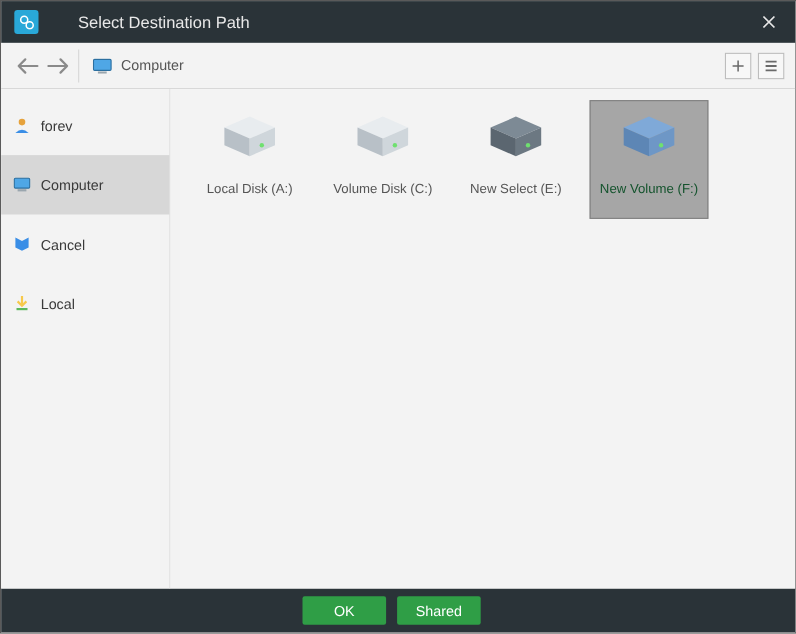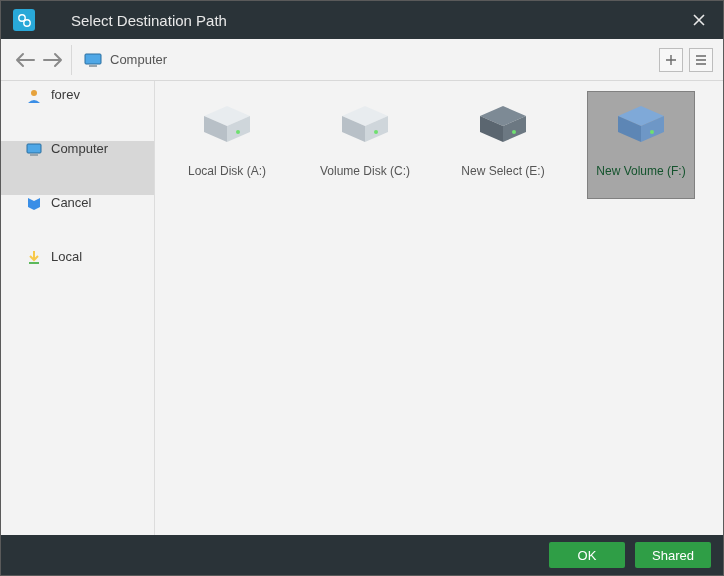--- a/index.html
+++ b/index.html
@@ -65,57 +65,57 @@
   height: 454px;
 }
 .sidebar {
   width: 154px;
   background: #f3f3f3;
   border-right: 1px solid #dcdcdc;
   padding-top: 6px;
 }
 .side-item {
   height: 54px;
-  display:flex; 
-  padding-left: 24px;
+  display:flex; align-items:center;
+  padding-left: 10px;
   gap: 8px;
   color: #3a3a3a;
   cursor:pointer;
 }
 .side-item.selected { background: #d7d7d7; }
 .side-icon { width:18px; height:18px; display:flex; align-items:center; justify-content:center; }
 
 .content {
   flex:1;
   background: #f3f3f3;
   display:flex;
   flex-wrap:wrap;
   align-content:flex-start;
   padding: 10px 18px;
-  gap: 22px 30px;
+  gap: 22px 13px;
 }
 .drive {
   width: 108px; height: 108px;
   display:flex; flex-direction:column; align-items:center; justify-content:flex-start;
   padding-top: 10px;
   border: 1px solid transparent;
   cursor:pointer;
 }
 .drive.selected {
   background: #a6a6a6;
   border: 1px solid #808080;
 }
 .drive .drive-icon { width:58px; height:44px; margin-bottom: 18px; }
 .drive .label { font-size: 12px; color:#555; text-align:center; }
 .drive.selected .label { color:#14532d; }
 
 .footer {
   height: 40px;
   background: #2a3338;
-  display:flex; align-items:center; justify-content:flex-end;
+  display:flex; align-items:center; justify-content:center;
   padding-right: 12px; gap: 10px;
 }
 .btn {
   width: 76px; height: 26px;
   background: #2f9e46;
   color:#fff;
   border:none; border-radius:2px;
   font-size:13px; cursor:pointer;
 }
 </style>

